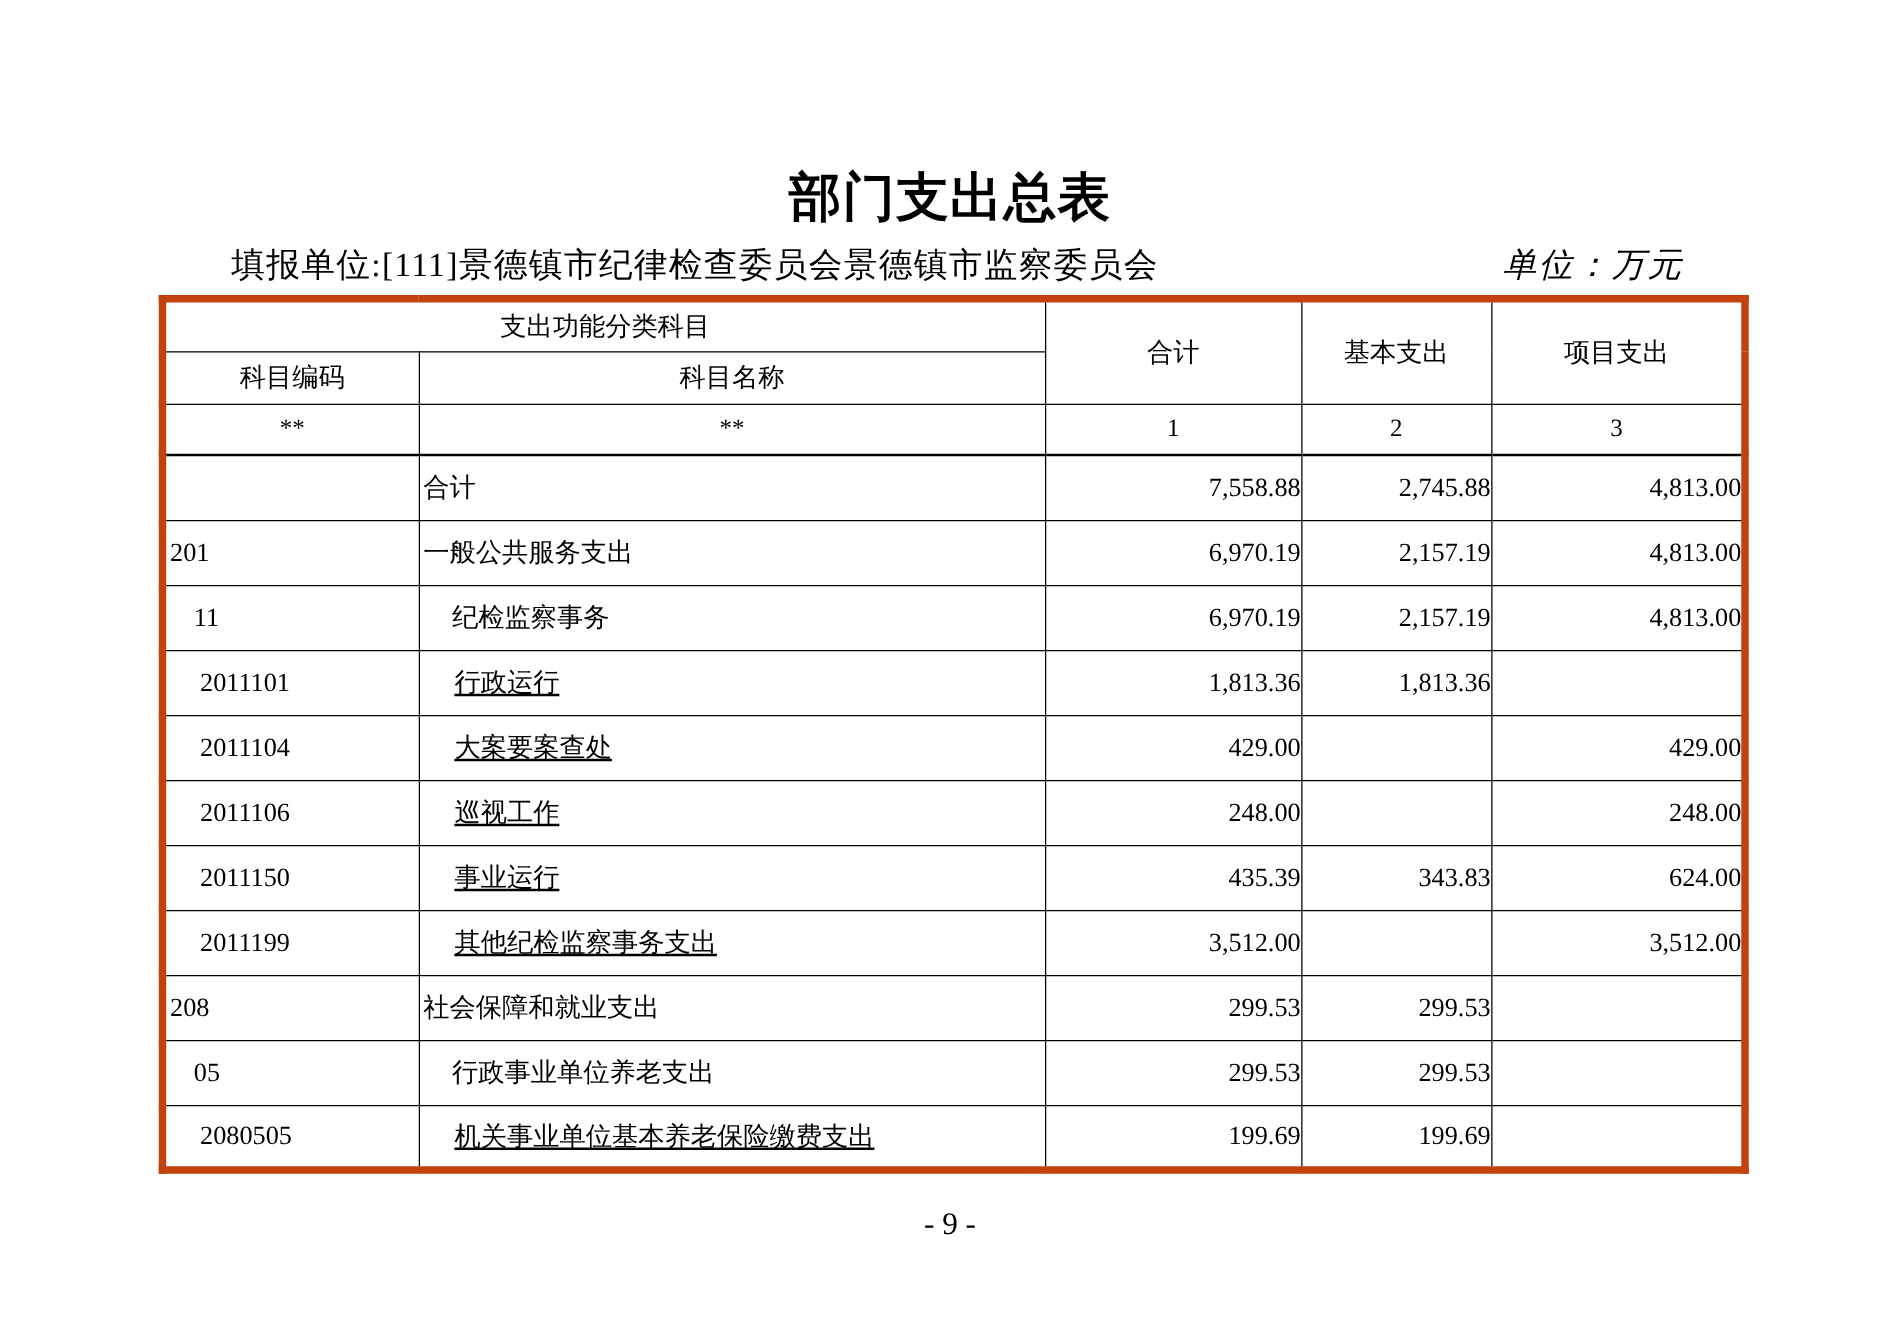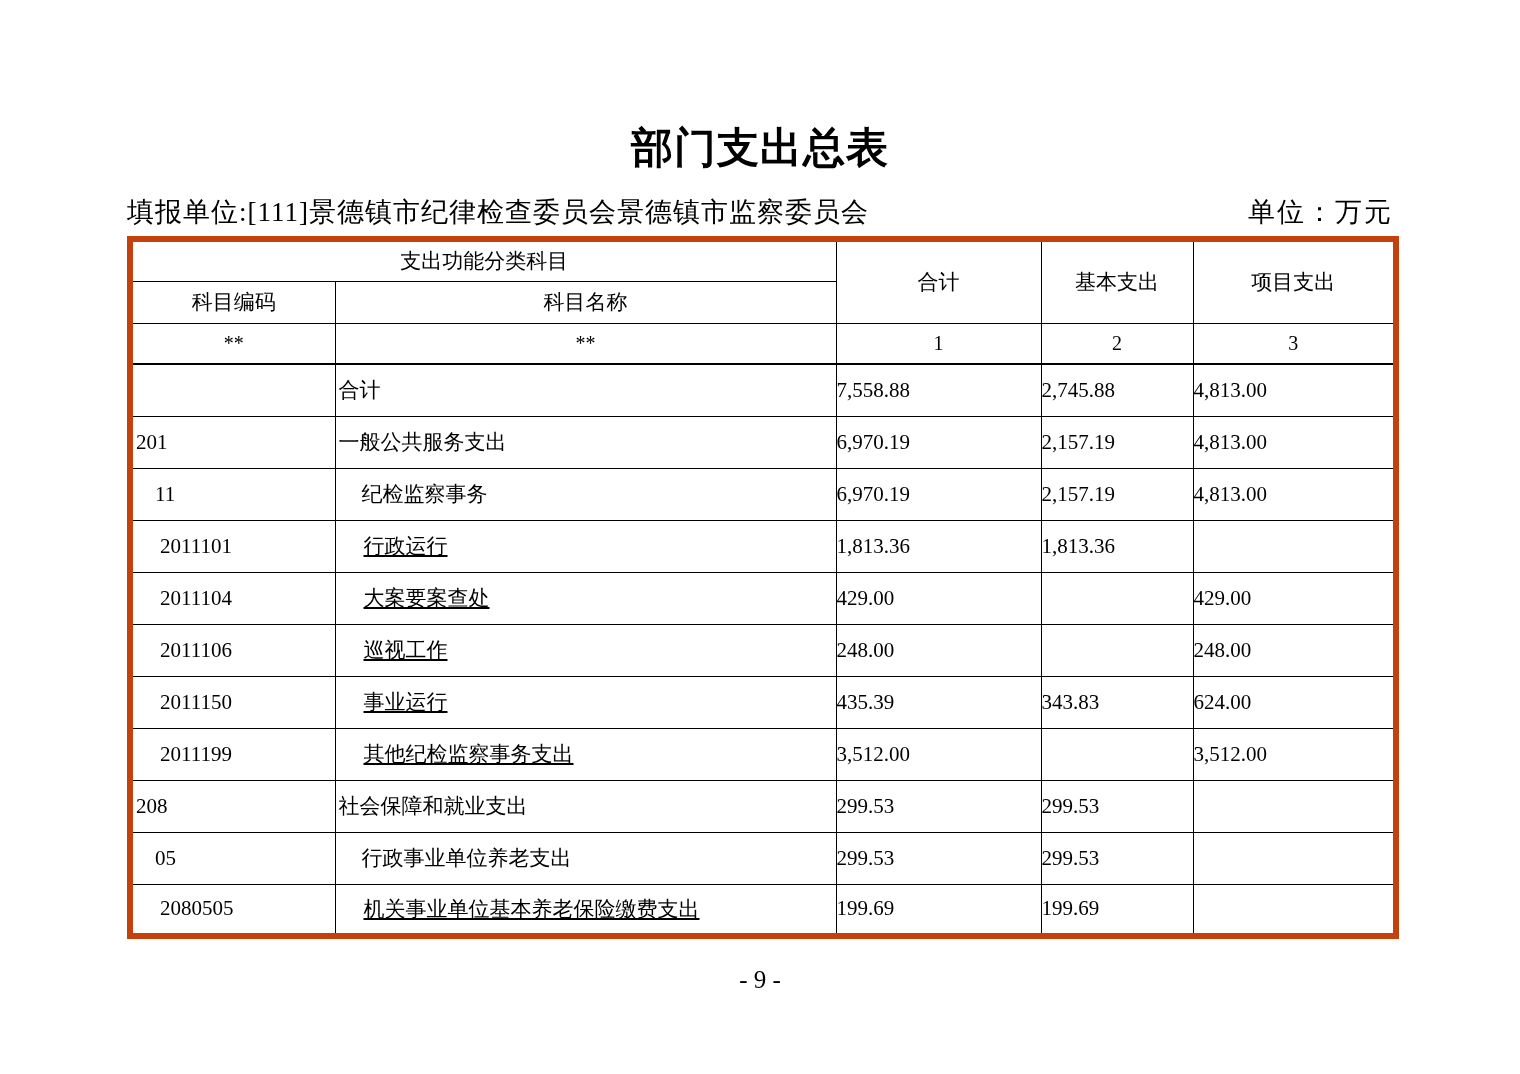--- a/index.html
+++ b/index.html
@@ -8,43 +8,43 @@
     width: 1520px;
     height: 1074px;
     position: relative;
     font-family: "Liberation Serif", "DejaVu Serif", serif;
     color: #000000;
     overflow: hidden;
   }
 
   .page-title {
     position: absolute;
-    top: 120px;
+    top: 130px;
     left: 0;
     width: 100%;
     text-align: center;
     font-family: "DejaVu Sans", "Liberation Sans", sans-serif;
     font-weight: bold;
     font-size: 42px;
     letter-spacing: 1px;
   }
 
   .subtitle-row {
     position: absolute;
     top: 194px;
     left: 127px;
     width: 1266px;
     height: 36px;
     display: flex;
     justify-content: space-between;
     align-items: center;
     font-size: 27px;
   }
-  .reporting-unit { letter-spacing: 1px; }
-  .unit-label { letter-spacing: 2px; }
+  .reporting-unit { margin-left: 58px; letter-spacing: 1px; }
+  .unit-label { margin-right: 46px; letter-spacing: 2px; font-style: italic; }
 
   table.budget {
     position: absolute;
     left: 127px;
     top: 236px;
     width: 1266px;
     border-collapse: collapse;
     table-layout: fixed;
     border: 6px solid #c2410c;
     font-size: 21px;
@@ -62,21 +62,21 @@
     text-align: center;
     font-size: 21px;
   }
   tr.h1 { height: 42px; }
   tr.h2 { height: 42px; }
 
   tr.idx-row { height: 41px; }
   tr.idx-row td { text-align: center; border-bottom: 2px solid #000; font-size: 20px; }
 
   tr.data-row { height: 52px; }
-  tr.data-row td.num { text-align: left; margin-top: 20px; }
+  tr.data-row td.num { text-align: right; margin-top: 20px; }
   tr.data-row td.code, tr.data-row td.name { text-align: left; padding-left: 3px; }
 
   tr.lv1 td.code { padding-left: 22px; }
   tr.lv2 td.code { padding-left: 27px; }
   tr.lv1 td.name { padding-left: 26px; }
   tr.lv2 td.name { padding-left: 28px; text-decoration: underline; }
 
   .page-number {
     position: absolute;
     top: 966px;

